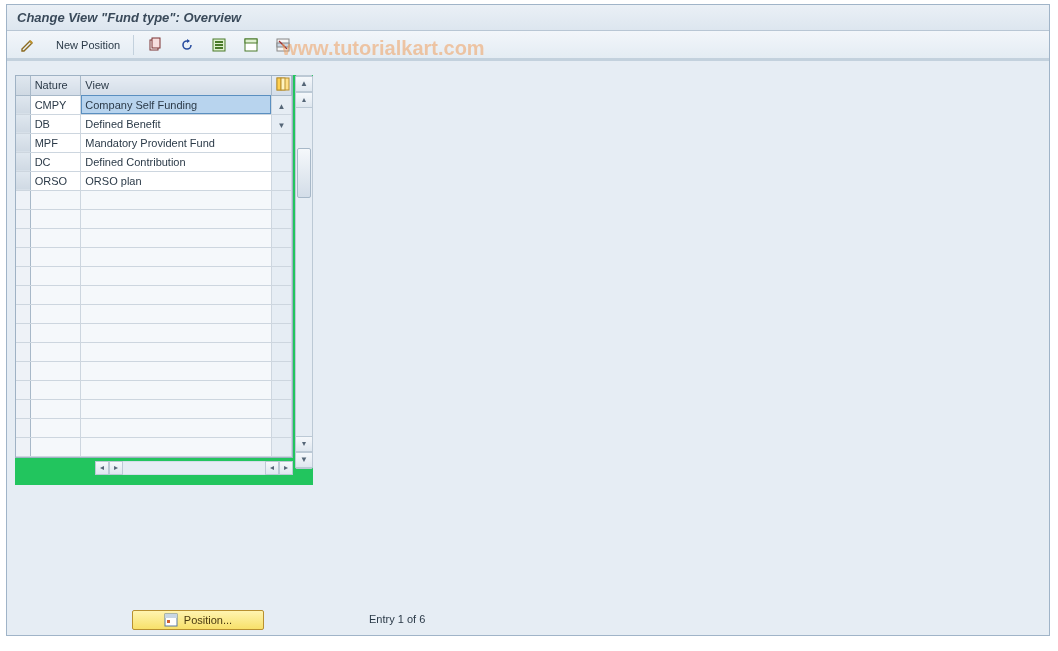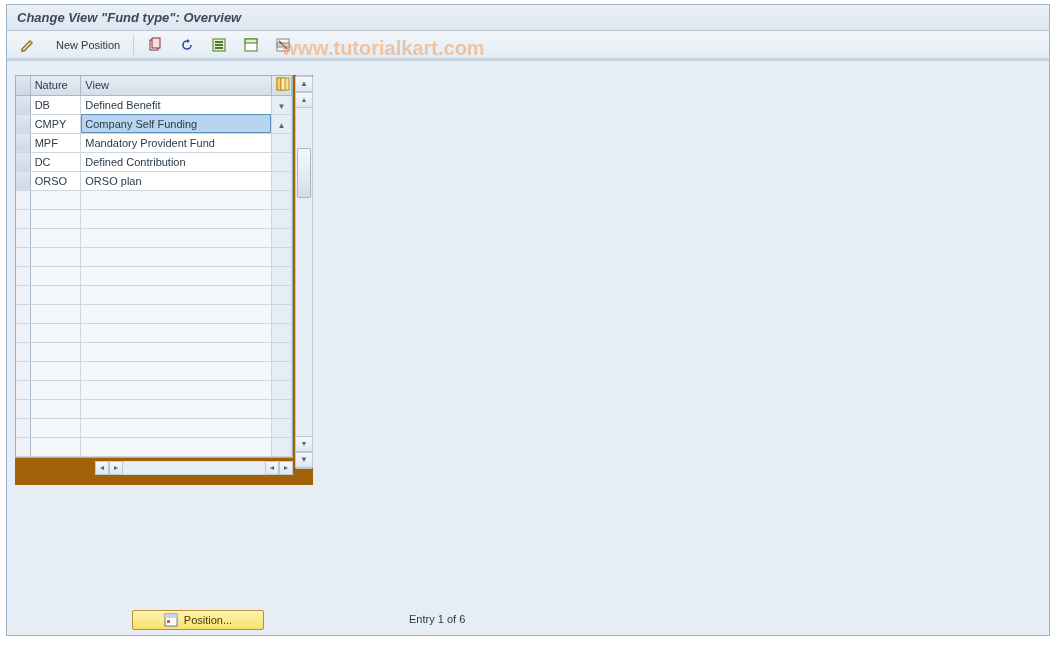--- a/index.html
+++ b/index.html
@@ -67,21 +67,21 @@
     }
     .content {
       position: absolute;
       left: 2px; top: 62px;
       width: 1038px; height: 534px;
     }
     .grid-container {
       position: absolute;
       left: 6px; top: 8px;
       width: 298px; height: 410px;
-      background: #a16207;
+      background: #22c55e;
     }
     .grid-table-wrap {
       width: 278px;
       border: 1px solid #9fb2c4;
       background: #fff;
       position: relative;
     }
     table.grid {
       border-collapse: collapse;
       width: 100%;
@@ -169,21 +169,20 @@
       font-size: 11px;
       color: #4a3a10;
       cursor: pointer;
       text-align: right;
     }
     .position-btn .picon{ width:14px;height:14px; }
     .entry-text {
       position: absolute;
       left: 362px; top: 608px;
       color: #2b3a48;
-      margin-left: 40px;
     }
     .tri { font-size:8px; line-height:1; color:#556677;}
   </style>
 </head>
 <body>
 
 <div class="window">
 
   <div class="titlebar">
     <span class="titlebar-text">Change View "Fund type": Overview</span>
@@ -252,29 +251,29 @@
                   <rect x="1" y="1" width="12" height="12" fill="#ffe08a" stroke="#b89030"></rect>
                   <rect x="1" y="1" width="4" height="12" fill="#ffd050" stroke="#b89030"></rect>
                   <rect x="5" y="1" width="4" height="12" fill="#fff3c0" stroke="#b89030"></rect>
                 </svg>
               </th>
             </tr>
           </thead>
           <tbody id="grid-body">
               <tr>
                 <td class="rowhdr"></td>
+                <td class="col-nature">CMPY</td>
+                <td class="col-text selected-cell">Company Self Funding</td>
+                <td class="config-col" style="background: rgb(230, 237, 244);"><span class="tri">▲</span></td>
+              </tr>
+              <tr>
+                <td class="rowhdr"></td>
                 <td class="col-nature">DB</td>
                 <td class="col-text">Defined Benefit</td>
                 <td class="config-col" style="background: rgb(230, 237, 244);"><span class="tri">▼</span></td>
-              </tr>
-              <tr>
-                <td class="rowhdr"></td>
-                <td class="col-nature">CMPY</td>
-                <td class="col-text selected-cell">Company Self Funding</td>
-                <td class="config-col" style="background: rgb(230, 237, 244);"><span class="tri">▲</span></td>
               </tr>
               <tr>
                 <td class="rowhdr"></td>
                 <td class="col-nature">MPF</td>
                 <td class="col-text">Mandatory Provident Fund</td>
                 <td class="config-col" style="background: rgb(230, 237, 244);"></td>
               </tr>
               <tr>
                 <td class="rowhdr"></td>
                 <td class="col-nature">DC</td>

